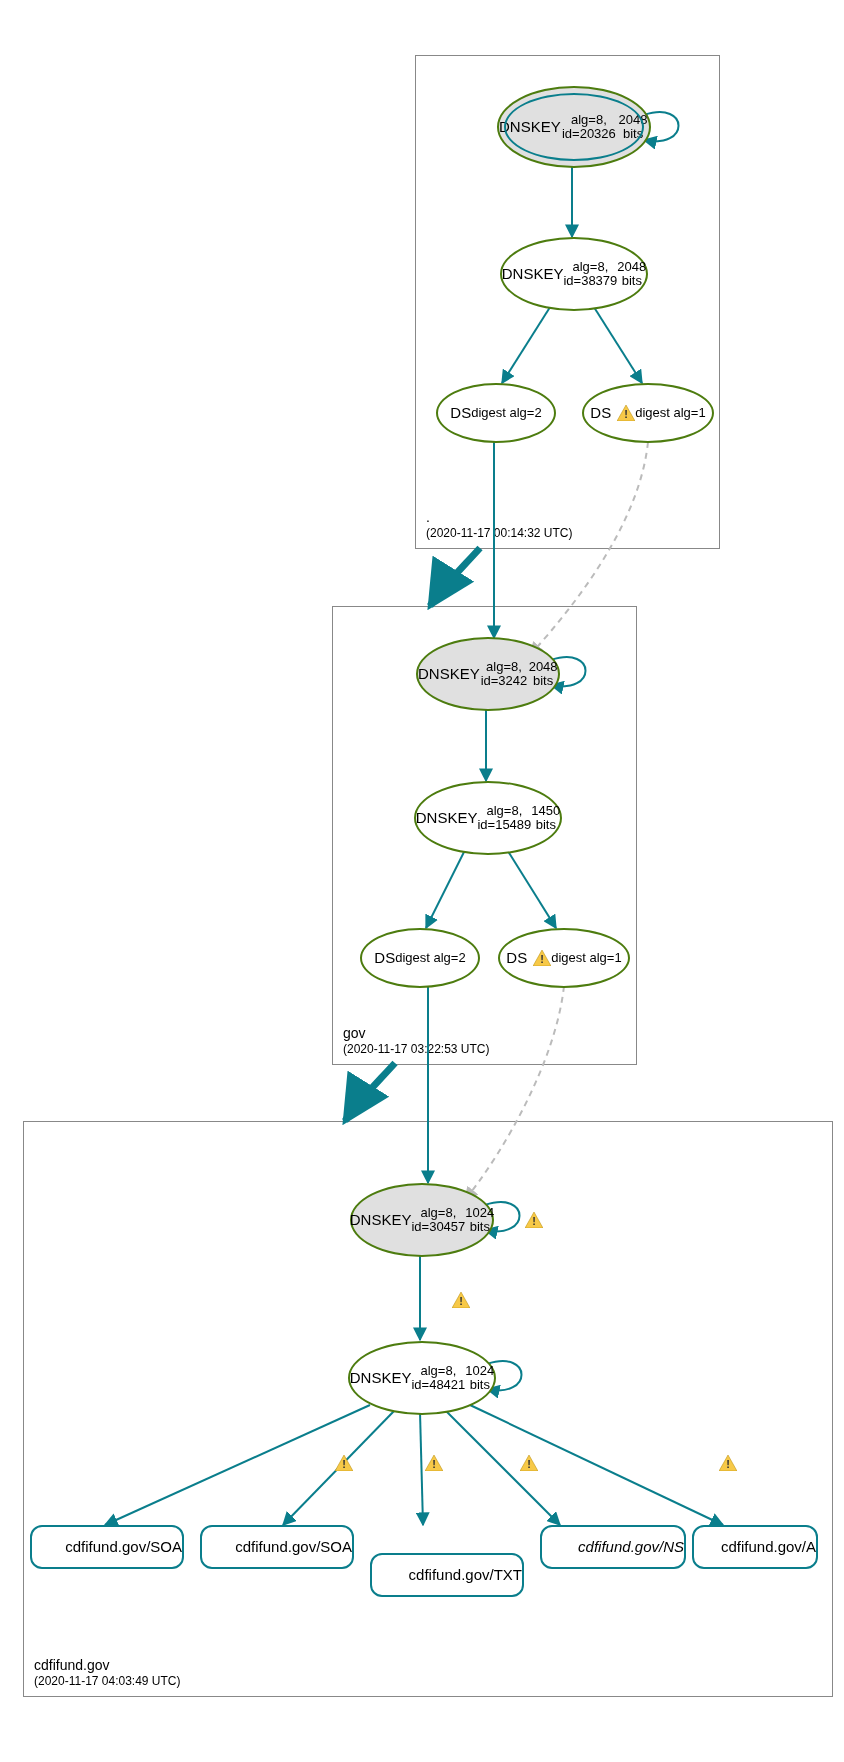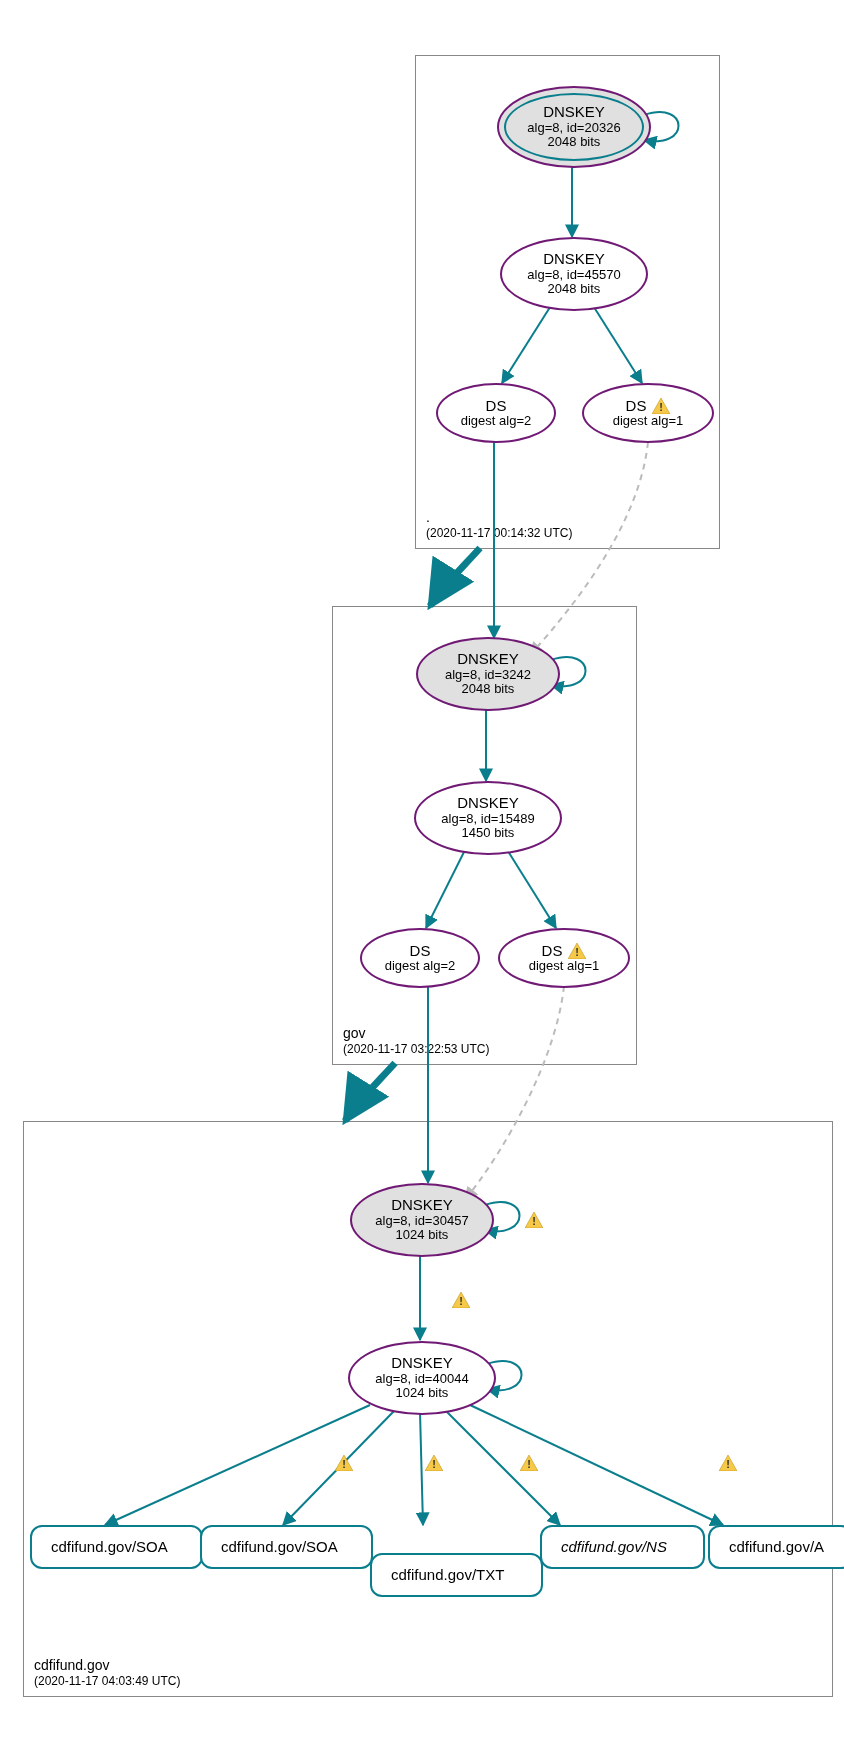--- a/index.html
+++ b/index.html
@@ -26,46 +26,45 @@
   }
   .zone-label .ts {
     font-size: 12px;
   }
   .node {
     position: absolute;
     text-align: center;
     line-height: 1.1;
   }
   .ellipse {
-    border: 2px solid #701a75;
+    border: 2px solid #4d7c0f;
     border-radius: 50%;
     display: flex;
-    flex-direction: column;
+    flex-direction: row;
     justify-content: center;
     align-items: center;
   }
   .ellipse.dbl::after {
     content: "";
     position: absolute;
     top: 5px; left: 5px; right: 5px; bottom: 5px;
     border: 2px solid #0a7e8c;
     border-radius: 50%;
   }
   .ellipse.shaded {
     background: #e0e0e0;
   }
   .rrect {
     border: 2px solid #0a7e8c;
     border-radius: 12px;
     background: #fff;
     display: flex;
-    justify-content: flex-start;
+    justify-content: flex-end;
     align-items: center;
     font-size: 15px;
-    padding-left: 19px;
   }
   .t1 { font-size: 15px; }
   .t2 { font-size: 13px; }
   .warn-icon {
     display: inline-flex;
     justify-content: center;
     align-items: center;
     width: 18px;
     height: 16px;
     font-size: 16px;
@@ -162,21 +161,21 @@
 
 
 <div class="node ellipse dbl shaded" style="left:497px; top:86px; width:150px; height:78px;">
   <span class="t1">DNSKEY</span>
   <span class="t2">alg=8, id=20326</span>
   <span class="t2">2048 bits</span>
 </div>
 
 <div class="node ellipse" style="left:500px; top:237px; width:144px; height:70px; background:#fff;">
   <span class="t1">DNSKEY</span>
-  <span class="t2">alg=8, id=45570</span>
+  <span class="t2">alg=8, id=38379</span>
   <span class="t2">2048 bits</span>
 </div>
 
 <div class="node ellipse" style="left:436px; top:383px; width:116px; height:56px; background:#fff;">
   <span class="t1">DS</span>
   <span class="t2">digest alg=2</span>
 </div>
 
 <div class="node ellipse" style="left:582px; top:383px; width:128px; height:56px; background:#fff;">
   <span style="display:flex;align-items:center;gap:6px;">
@@ -224,21 +223,21 @@
 
 
 <div class="node ellipse shaded" style="left:350px; top:1183px; width:140px; height:70px;">
   <span class="t1">DNSKEY</span>
   <span class="t2">alg=8, id=30457</span>
   <span class="t2">1024 bits</span>
 </div>
 
 <div class="node ellipse" style="left:348px; top:1341px; width:144px; height:70px; background:#fff;">
   <span class="t1">DNSKEY</span>
-  <span class="t2">alg=8, id=40044</span>
+  <span class="t2">alg=8, id=48421</span>
   <span class="t2">1024 bits</span>
 </div>
 
 
 <span class="warn-icon node" style="left:525px;top:1210px;">
   <svg width="18" height="16" viewBox="0 0 18 16">
       <path d="M9 0 L18 16 L0 16 Z" fill="#f7c948" stroke="#b58900" stroke-width="0.5"></path>
       <text x="9" y="13" text-anchor="middle" font-size="11" font-weight="bold" fill="#333">!</text>
     </svg>
 </span>
@@ -279,18 +278,18 @@
 </div>
 <div class="node rrect" style="left:200px; top:1525px; width:150px; height:40px;">
   <span>cdfifund.gov/SOA</span>
 </div>
 <div class="node rrect" style="left:370px; top:1525px; width:150px; height:40px;margin-top:28px;">
   <span>cdfifund.gov/TXT</span>
 </div>
 <div class="node rrect" style="left:540px; top:1525px; width:142px; height:40px;font-style:italic;">
   <span>cdfifund.gov/NS</span>
 </div>
-<div class="node rrect" style="left:692px; top:1525px; width:122px; height:40px;margin-left:16px;">
+<div class="node rrect" style="left:692px; top:1525px; width:122px; height:40px;">
   <span>cdfifund.gov/A</span>
 </div>
 
 
 
 
 </body></html>

